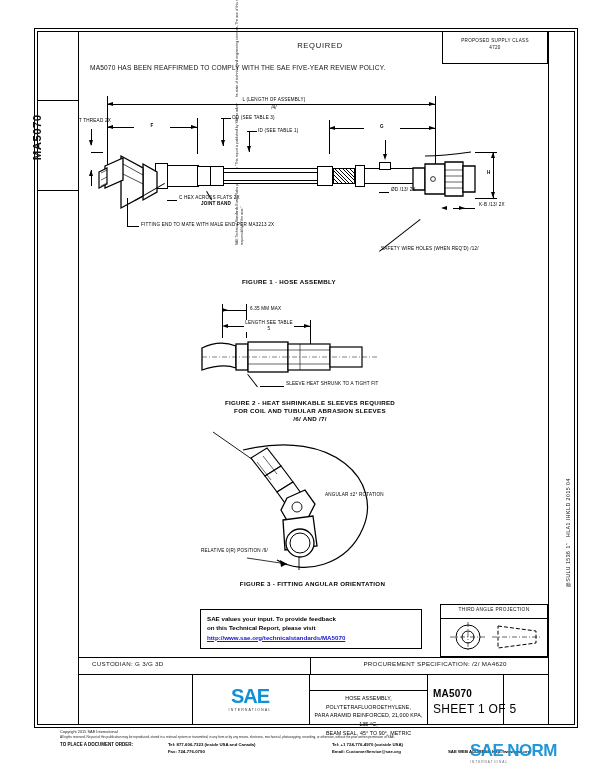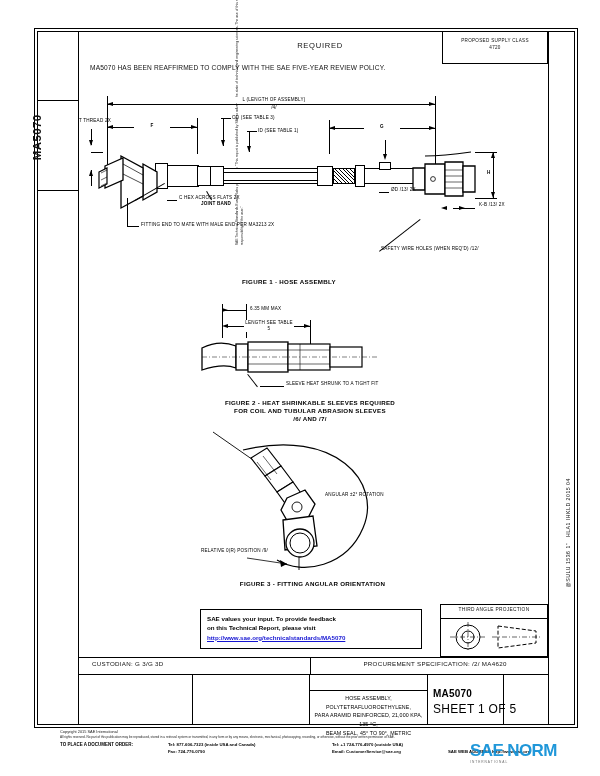--- a/index.html
+++ b/index.html
@@ -446,20 +446,24 @@
   <div class="txt" id="cust-text">CUSTODIAN: G 3/G 3D</div>
   <div class="txt" id="proc-text">PROCUREMENT SPECIFICATION: /2/ MA4620</div>
 
   <div id="tb">
     <div id="tb-v1"></div>
     <div id="tb-v2"></div>
     <div id="tb-v3"></div>
     <div id="tb-v4"></div>
     <div id="tb-h1"></div>
 
+    <div id="sae-logo">
+      <div class="wordmark">SAE</div>
+      <div class="subword">INTERNATIONAL</div>
+    </div>
 
     <div id="tb-desc">
       <div>HOSE ASSEMBLY, POLYTETRAFLUOROETHYLENE,</div>
       <div>PARA ARAMID REINFORCED, 21,000 KPA, 135 °C,</div>
       <div>BEAM SEAL, 45° TO 90°, METRIC</div>
     </div>
     <div id="tb-docno">MA5070</div>
     <div id="tb-sheet">SHEET 1 OF 5</div>
   </div>
 

